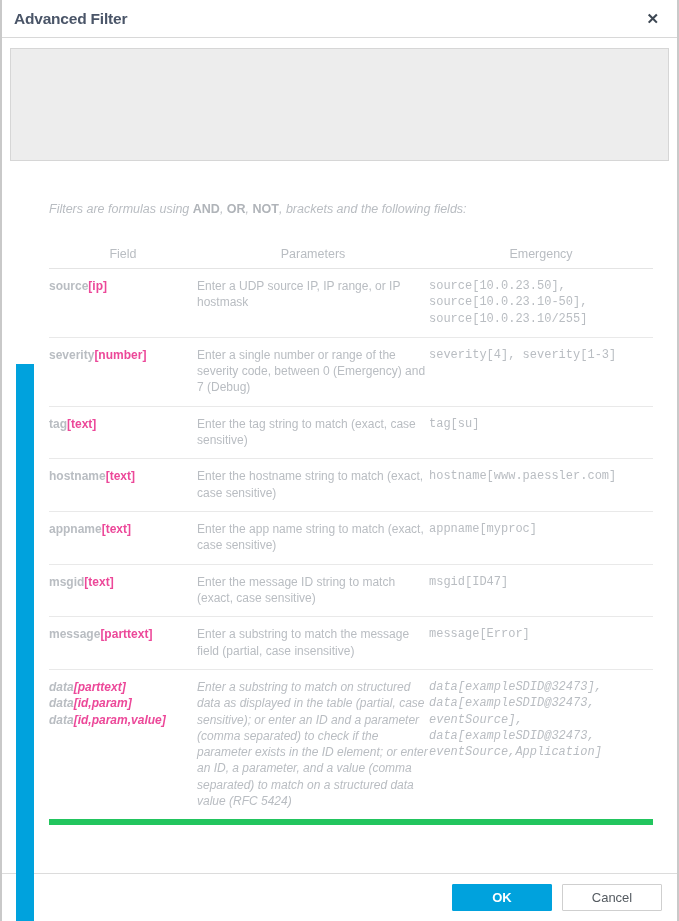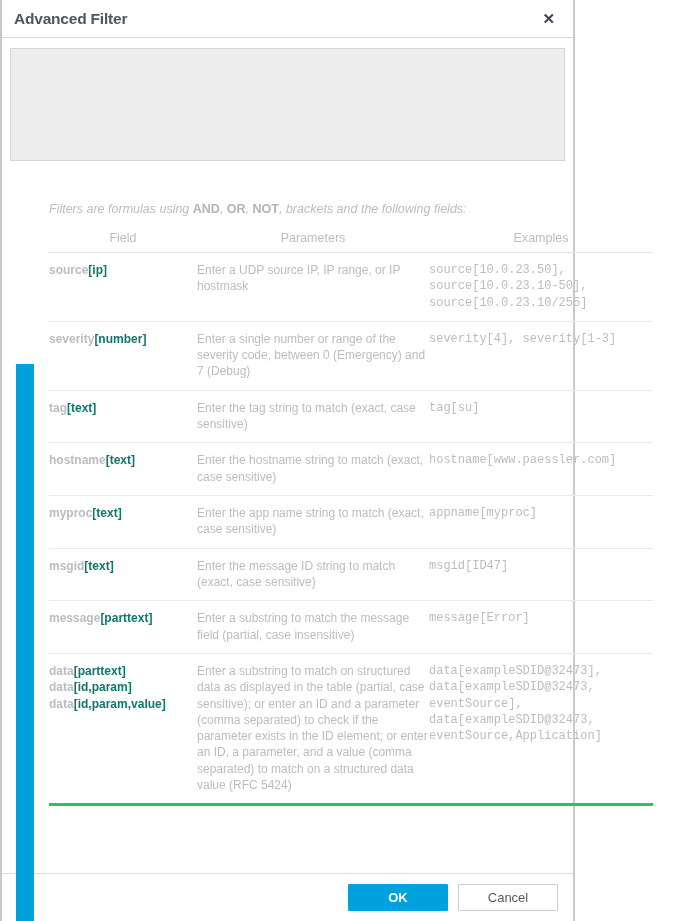--- a/index.html
+++ b/index.html
@@ -9,21 +9,21 @@
   }
   body {
     width: 679px;
     height: 921px;
     font-family: "Liberation Sans", sans-serif;
     overflow: hidden;
   }
 
   .dialog {
     position: relative;
-    width: 575px;
+    width: 679px;
     height: 921px;
     box-sizing: border-box;
     border-left: 2px solid #c9c9c9;
     border-right: 2px solid #c9c9c9;
     background: #ffffff;
     display: flex;
     flex-direction: column;
   }
 
   
@@ -89,21 +89,21 @@
     background: #00a2dd;
   }
   .help-inner {
     margin-left: 47px;
     margin-right: 28px;
   }
   .help-intro {
     font-size: 12.5px;
     font-style: italic;
     color: #b9bdc2;
-    margin-bottom: 13px;
+    margin-bottom: 29px;
     line-height: 1.35;
   }
   .help-intro b { font-weight: bold; font-style: normal; color: #b0b4b9; }
 
   
   table.help-table {
     width: 604px;
     border-collapse: collapse;
     table-layout: fixed;
   }
@@ -126,30 +126,30 @@
   col.c-field { width: 148px; }
   col.c-params { width: 232px; }
   col.c-examples { width: 224px; }
 
   td.cell-field {
     padding-left: 10px;
     color: #b0b4b9;
     font-weight: bold;
     font-size: 12.5px;
   }
-  td.cell-field .brk { font-weight: bold; color: #0f766e; }
+  td.cell-field .brk { font-weight: bold; color: #ec4899; }
   td.cell-params { padding-right: 18px; }
   td.cell-examples {
     font-family: "Liberation Mono", monospace;
     font-size: 11.5px;
     color: #c3c7cb;
     line-height: 1.42;
     white-space: pre-line;
   }
-  tr.last-row td { border-bottom: 3px solid #22c55e; }
+  tr.last-row td { border-bottom: 6px solid #22c55e; font-style: italic; }
 
   
   .dlg-footer {
     flex: 0 0 48px;
     height: 48px;
     border-top: 1px solid #dcdcdc;
     display: flex;
     align-items: center;
     justify-content: flex-end;
     padding-right: 15px;
@@ -202,21 +202,21 @@
       <table class="help-table">
         <colgroup>
           <col class="c-field">
           <col class="c-params">
           <col class="c-examples">
         </colgroup>
         <thead>
           <tr>
             <th>Field</th>
             <th>Parameters</th>
-            <th>Examples</th>
+            <th>Emergency</th>
           </tr>
         </thead>
         <tbody id="table-body">
             <tr>
               <td class="cell-field"><span>source</span><span class="brk">[ip]</span></td>
               <td class="cell-params">Enter a UDP source IP, IP range, or IP hostmask</td>
               <td class="cell-examples">source[10.0.23.50],
 source[10.0.23.10-50],
 source[10.0.23.10/255]</td>
             </tr>
@@ -229,21 +229,21 @@
               <td class="cell-field"><span>tag</span><span class="brk">[text]</span></td>
               <td class="cell-params">Enter the tag string to match (exact, case sensitive)</td>
               <td class="cell-examples">tag[su]</td>
             </tr>
             <tr>
               <td class="cell-field"><span>hostname</span><span class="brk">[text]</span></td>
               <td class="cell-params">Enter the hostname string to match (exact, case sensitive)</td>
               <td class="cell-examples">hostname[www.paessler.com]</td>
             </tr>
             <tr>
-              <td class="cell-field"><span>myproc</span><span class="brk">[text]</span></td>
+              <td class="cell-field"><span>appname</span><span class="brk">[text]</span></td>
               <td class="cell-params">Enter the app name string to match (exact, case sensitive)</td>
               <td class="cell-examples">appname[myproc]</td>
             </tr>
             <tr>
               <td class="cell-field"><span>msgid</span><span class="brk">[text]</span></td>
               <td class="cell-params">Enter the message ID string to match (exact, case sensitive)</td>
               <td class="cell-examples">msgid[ID47]</td>
             </tr>
             <tr>
               <td class="cell-field"><span>message</span><span class="brk">[parttext]</span></td>

